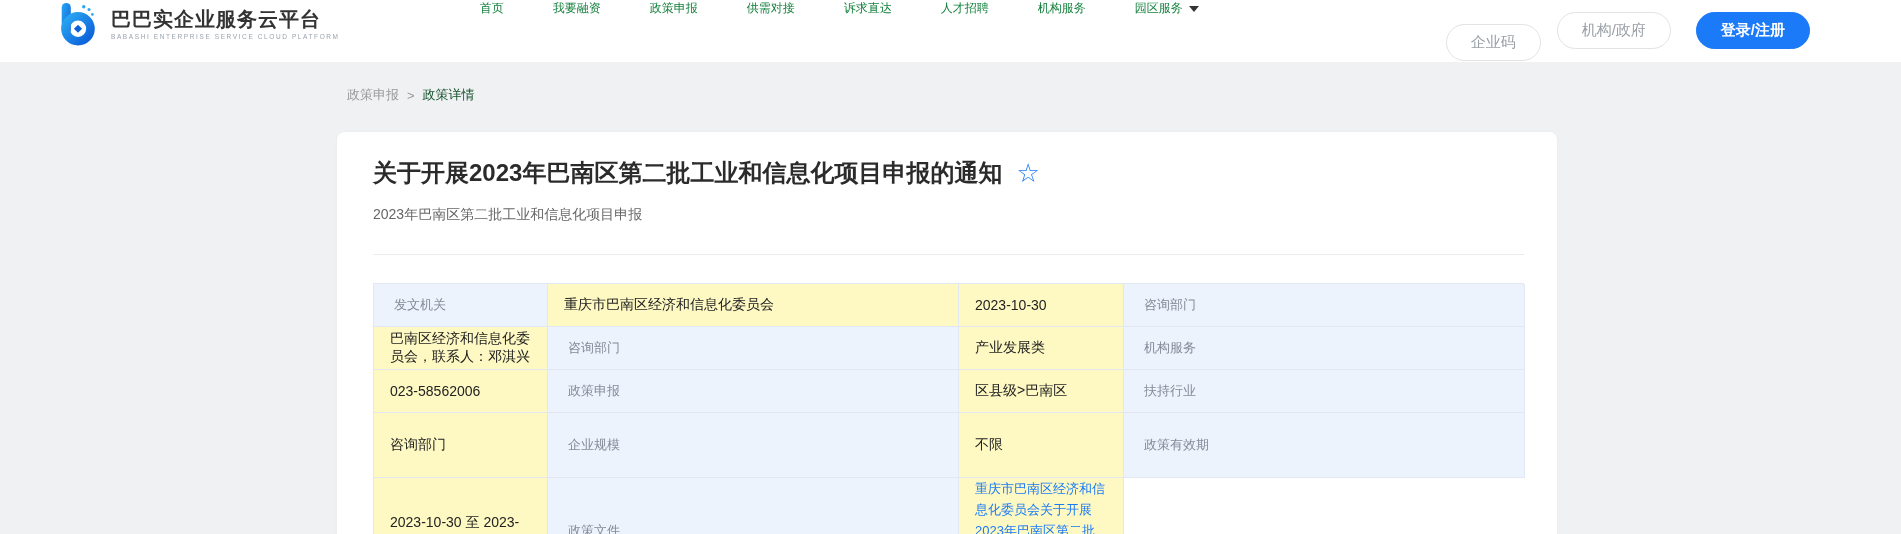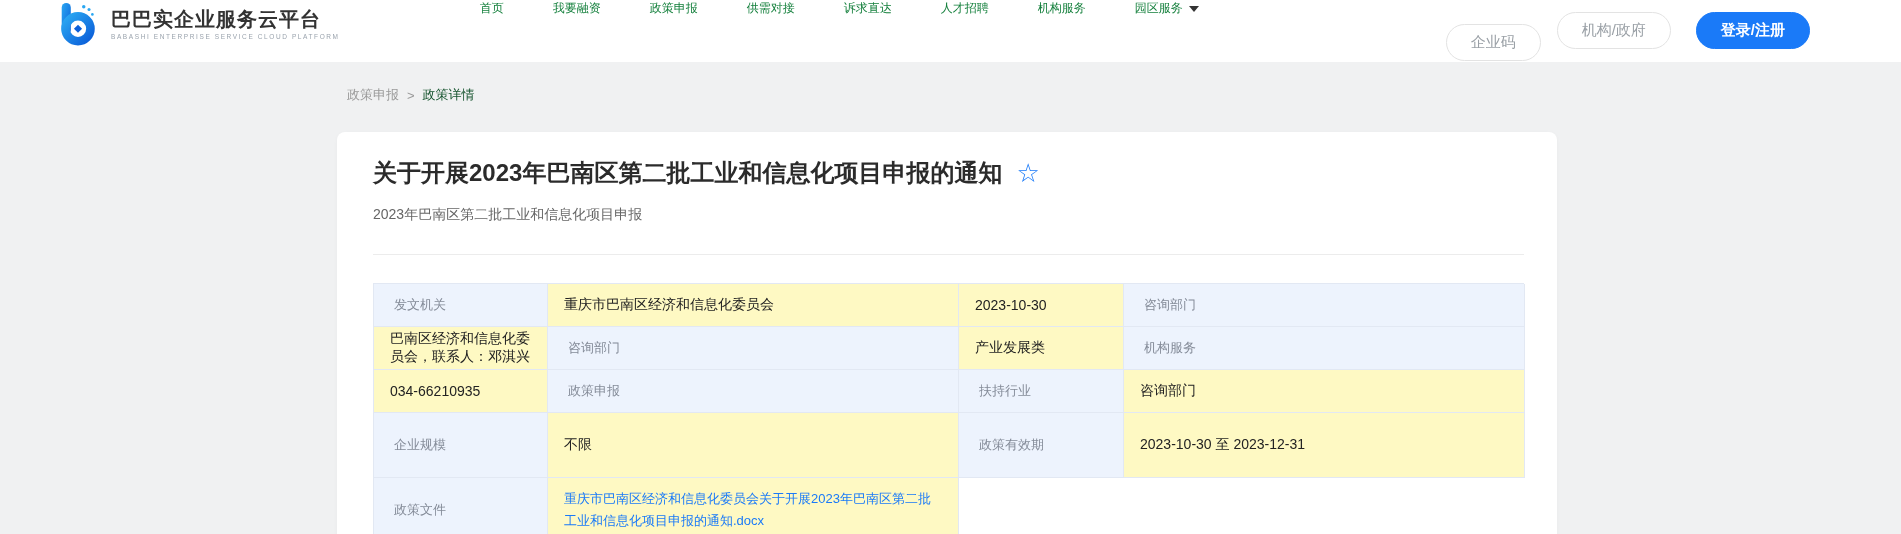--- a/index.html
+++ b/index.html
@@ -156,22 +156,23 @@
 
   <div class="info-table" id="info-table">
       <div class="cell lbl">发文机关</div>
       <div class="cell val">重庆市巴南区经济和信息化委员会</div>
       <div class="cell val">2023-10-30</div>
       <div class="cell lbl">咨询部门</div>
       <div class="cell val">巴南区经济和信息化委员会，联系人：邓淇兴</div>
       <div class="cell lbl">咨询部门</div>
       <div class="cell val">产业发展类</div>
       <div class="cell lbl">机构服务</div>
-      <div class="cell val">034-66210935</div>
+      <div class="cell val">023-58562006</div>
       <div class="cell lbl">政策申报</div>
+      <div class="cell val">区县级&gt;巴南区</div>
       <div class="cell lbl">扶持行业</div>
       <div class="cell val">咨询部门</div>
       <div class="cell lbl">企业规模</div>
       <div class="cell val">不限</div>
       <div class="cell lbl tall" style="min-height: 65px;">政策有效期</div>
       <div class="cell val tall" style="min-height: 65px;">2023-10-30 至 2023-12-31</div>
       <div class="cell lbl tall" style="min-height: 65px;">政策文件</div>
       <div class="cell val tall" style="min-height: 65px;">
         <a class="file-link">重庆市巴南区经济和信息化委员会关于开展2023年巴南区第二批工业和信息化项目申报的通知.docx</a>
       </div>

